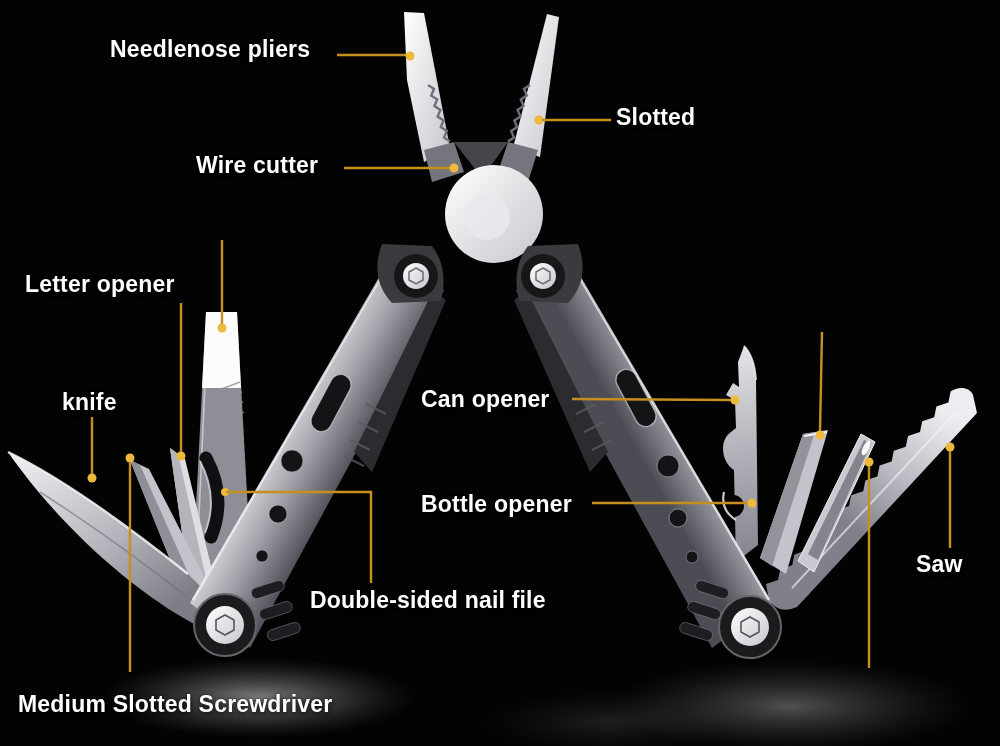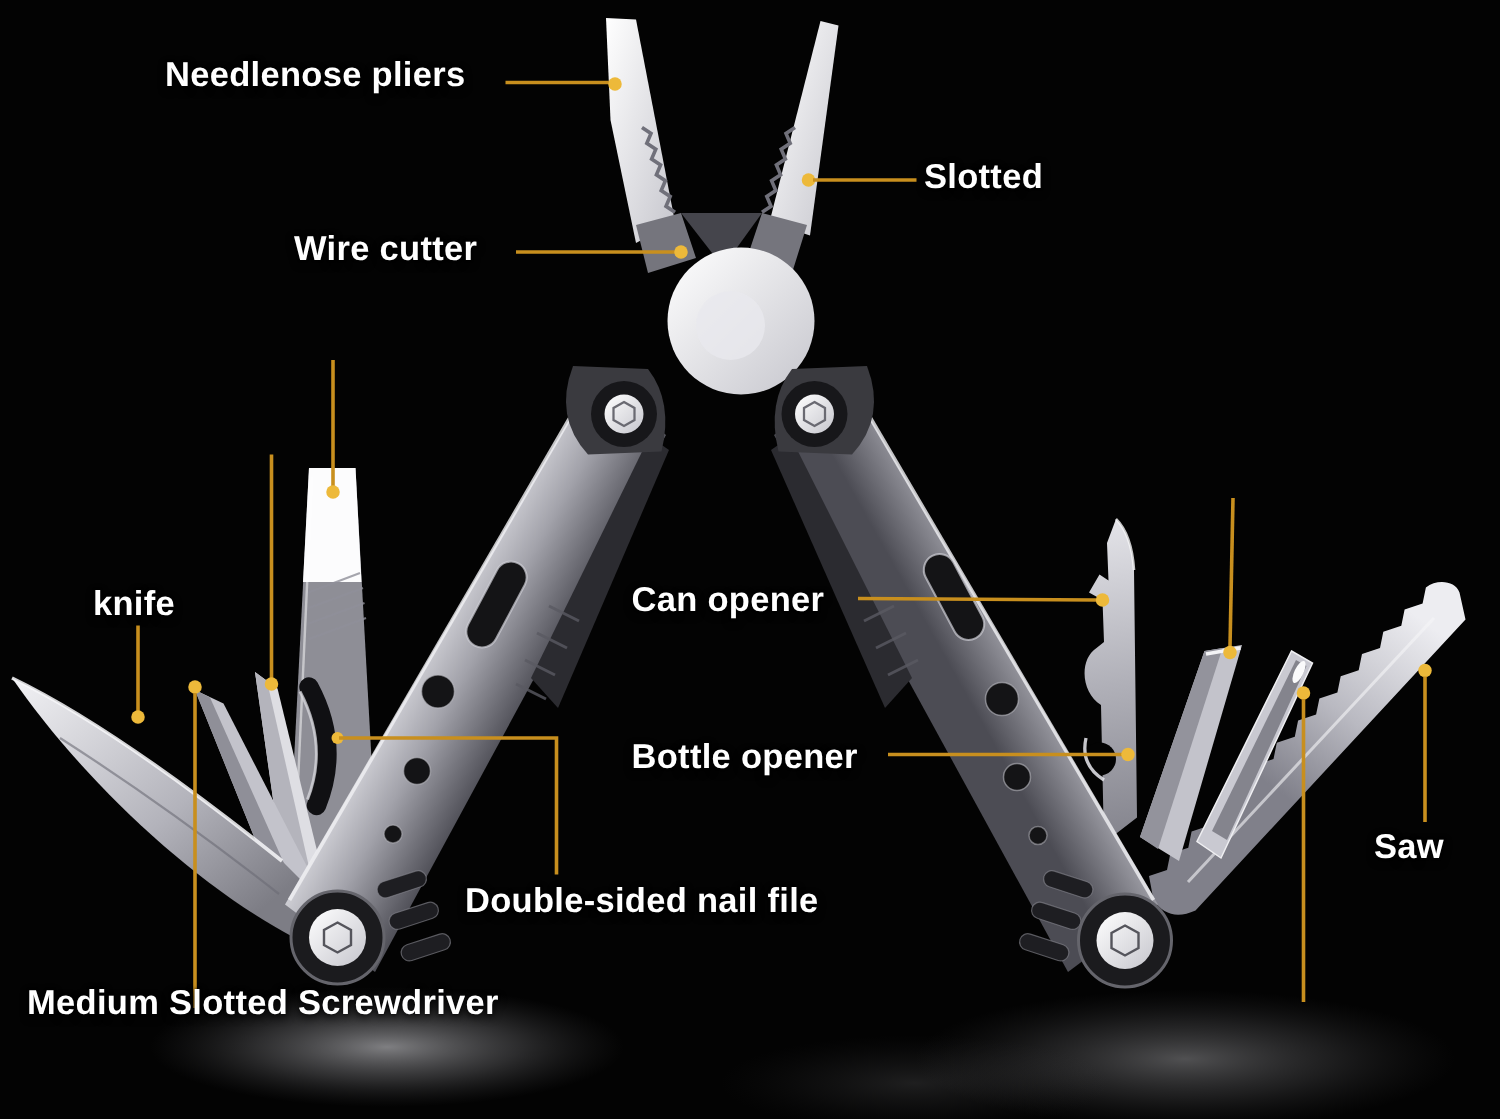--- a/index.html
+++ b/index.html
@@ -248,20 +248,21 @@
     <g>
       <circle cx="869" cy="462" r="4.5" fill="#edb93a" stroke="none"></circle>
           <line x1="869" y1="466" x2="869" y2="668"></line>
     </g>
   </g>
 </svg>
 
 <div class="label" style="left:110px;top:37px">Needlenose pliers</div>
 <div class="label" style="left:616px;top:105px">Slotted</div>
 <div class="label" style="left:196px;top:153px">Wire cutter</div>
+<div class="label" style="left:25px;top:272px">Letter opener</div>
 <div class="label" style="left:62px;top:390px">knife</div>
 <div class="label" style="left:421px;top:387px">Can opener</div>
 <div class="label" style="left:421px;top:492px">Bottle opener</div>
 <div class="label" style="left:916px;top:552px">Saw</div>
 <div class="label" style="left:310px;top:588px">Double-sided nail file</div>
-<div class="label" style="left:18px;top:656px">Medium Slotted Screwdriver</div>
+<div class="label" style="left:18px;top:692px">Medium Slotted Screwdriver</div>
 
 </div>
 
 </body></html>

